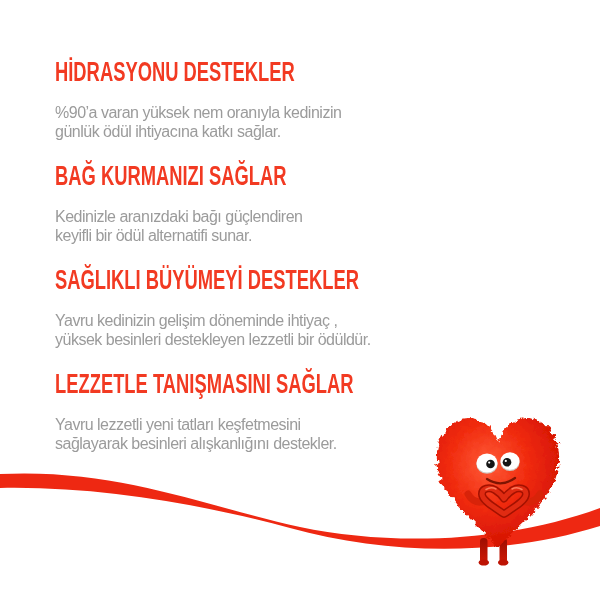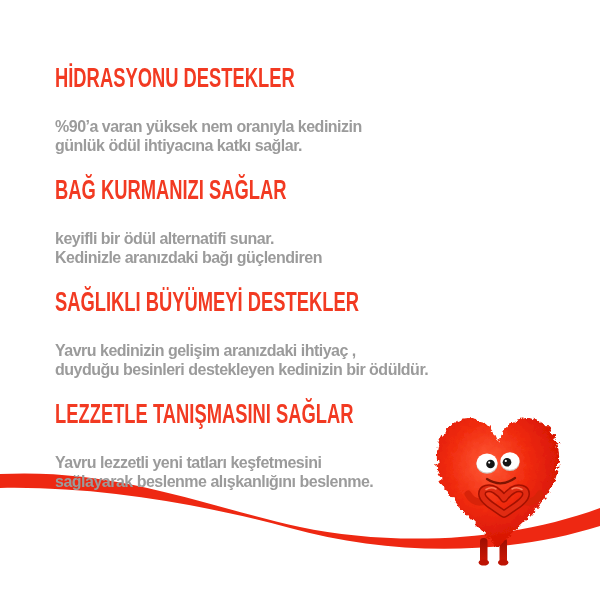--- a/index.html
+++ b/index.html
@@ -10,43 +10,43 @@
     width: 600px;
     height: 600px;
     position: relative;
     overflow: hidden;
     background: #ffffff;
     font-family: "Liberation Sans", sans-serif;
   }
   .content {
     position: absolute;
     left: 55px;
-    top: 64px;
+    top: 58px;
     width: 520px;
   }
   .section { margin: 0 0 21px 0; }
   .heading {
     margin: 0;
     color: #f23a22;
     font-size: 27px;
     line-height: 29px;
     font-weight: 700;
     letter-spacing: 0px;
     white-space: nowrap;
     transform: scaleX(0.68);
     transform-origin: 0 50%;
     font-family: "Liberation Sans", sans-serif;
   }
   .body-text {
-    margin: 24px 0 0 0;
+    margin: 16px 0 0 0;
     color: #9b9b9b;
     font-size: 16px;
     line-height: 19px;
     letter-spacing: -0.5px;
-    font-weight: 700;
+    font-weight: 400;
   }
   .body-text .line { display: block; white-space: nowrap; }
   .swoosh-svg {
     position: absolute;
     left: 0; top: 0;
     width: 600px; height: 600px;
   }
   .mascot-svg {
     position: absolute;
     left: 420px; top: 408px;
@@ -66,38 +66,38 @@
     <h2 class="heading">HİDRASYONU DESTEKLER</h2>
     <p class="body-text">
       <span class="line">%90’a varan yüksek nem oranıyla kedinizin</span>
       <span class="line">günlük ödül ihtiyacına katkı sağlar.</span>
     </p>
   </div>
 
   <div class="section">
     <h2 class="heading">BAĞ KURMANIZI SAĞLAR</h2>
     <p class="body-text">
+      <span class="line">Kedinizle aranızdaki bağı güçlendiren</span>
       <span class="line">keyifli bir ödül alternatifi sunar.</span>
-      <span class="line">Kedinizle aranızdaki bağı güçlendiren</span>
     </p>
   </div>
 
   <div class="section">
     <h2 class="heading">SAĞLIKLI BÜYÜMEYİ DESTEKLER</h2>
     <p class="body-text">
-      <span class="line">Yavru kedinizin gelişim aranızdaki ihtiyaç ,</span>
-      <span class="line">duyduğu besinleri destekleyen kedinizin bir ödüldür.</span>
+      <span class="line">Yavru kedinizin gelişim döneminde ihtiyaç ,</span>
+      <span class="line">yüksek besinleri destekleyen lezzetli bir ödüldür.</span>
     </p>
   </div>
 
   <div class="section">
     <h2 class="heading">LEZZETLE TANIŞMASINI SAĞLAR</h2>
     <p class="body-text">
       <span class="line">Yavru lezzetli yeni tatları keşfetmesini</span>
-      <span class="line">sağlayarak beslenme alışkanlığını beslenme.</span>
+      <span class="line">sağlayarak besinleri alışkanlığını destekler.</span>
     </p>
   </div>
 
 </div>
 
 <svg class="mascot-svg" viewBox="0 0 180 172" aria-hidden="true">
   <defs>
     <radialGradient id="hg" cx="0.42" cy="0.36" r="0.78">
       <stop offset="0" stop-color="#ff5b39"></stop>
       <stop offset="0.42" stop-color="#f02a0d"></stop>

